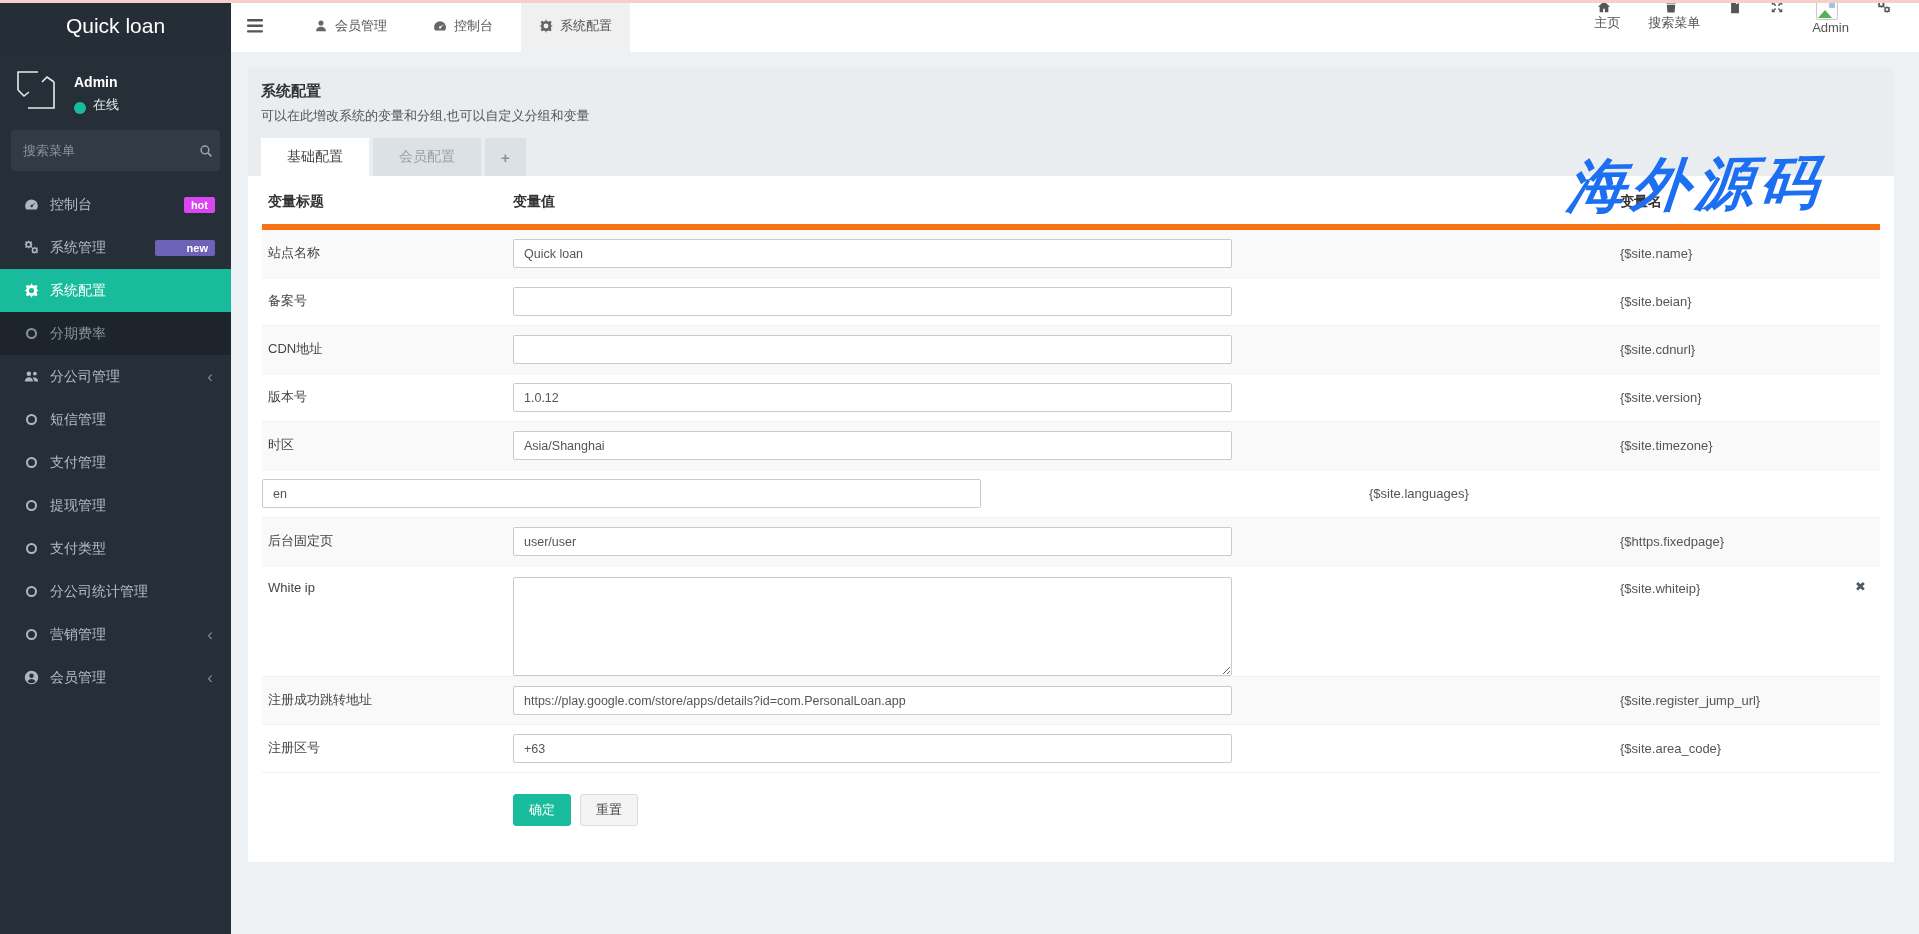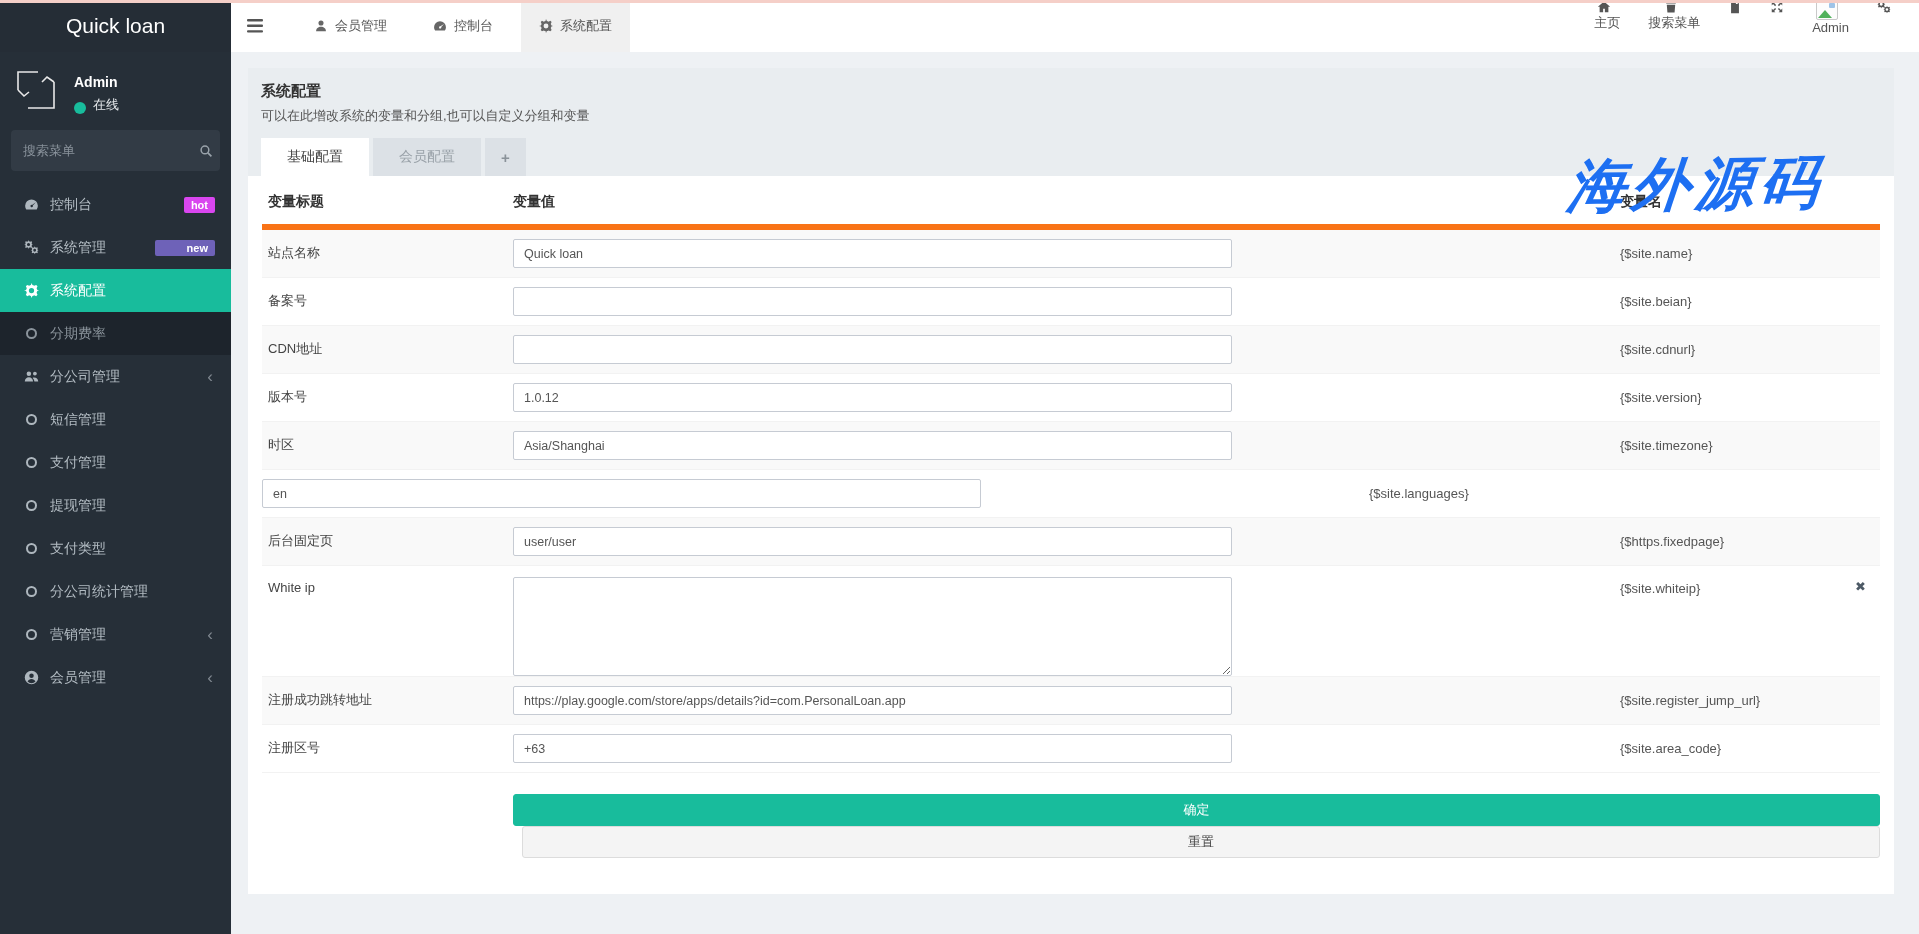--- a/index.html
+++ b/index.html
@@ -72,21 +72,21 @@
   .form-row { display:flex; min-height:48px; border-bottom:1px solid #f2f2f2; position:relative; }
   .form-rows .form-row:nth-child(odd) { background:#f9f9f9; }
   .form-row .c1 { padding-top:14px; font-size:13px; color:#444; }
   .form-row .c2 { display:flex; align-items:center; }
   .form-row .c3 { display:flex; align-items:center; font-size:13px; color:#555; }
   .form-row.tall .c2 { align-items:flex-start; padding-top:11px; }
   .form-row.tall .c3 { align-items:flex-start; padding-top:15px; }
   .form-input { width:719px; height:29px; border:1px solid #c6cbd3; border-radius:2px; padding:0 10px; font-size:12.5px; color:#555; background:#fff; font-family:inherit; outline:none; }
   .form-textarea { width:719px; height:99px; border:1px solid #c6cbd3; border-radius:2px; padding:6px 10px; font-size:12.5px; color:#555; resize:vertical; font-family:inherit; outline:none; }
   .row-close { position:absolute; right:14px; top:14px; color:#4d5a66; font-size:13px; cursor:pointer; line-height:1; }
-  .form-actions { padding:21px 0 0 251px; display:flex;flex-direction:column; }
+  .form-actions { padding:21px 0 0 251px; display:flex; }
   .btn { font-size:13px; border-radius:3px; padding:6px 15px; cursor:pointer; border:1px solid transparent; font-family:inherit; }
   .btn-ok { background:#18bc9c; color:#fff; border-color:#18bc9c; }
   .btn-reset { background:#f4f4f4; color:#444; border-color:#dcdcdc; margin-left:9px; }
 
   
   .watermark { position:absolute; left:1568px; top:146px; z-index:50; color:#1d6ff2; font-size:58px; font-weight:bold; font-style:italic; letter-spacing:6px; transform:skewX(-6deg) rotate(-1deg); font-family:"DejaVu Serif", serif; pointer-events:none; white-space:nowrap; }
 
   .ic { fill: currentColor; display:block; }
   .hidden-defs { position:absolute; width:0; height:0; overflow:hidden; }
 </style>

